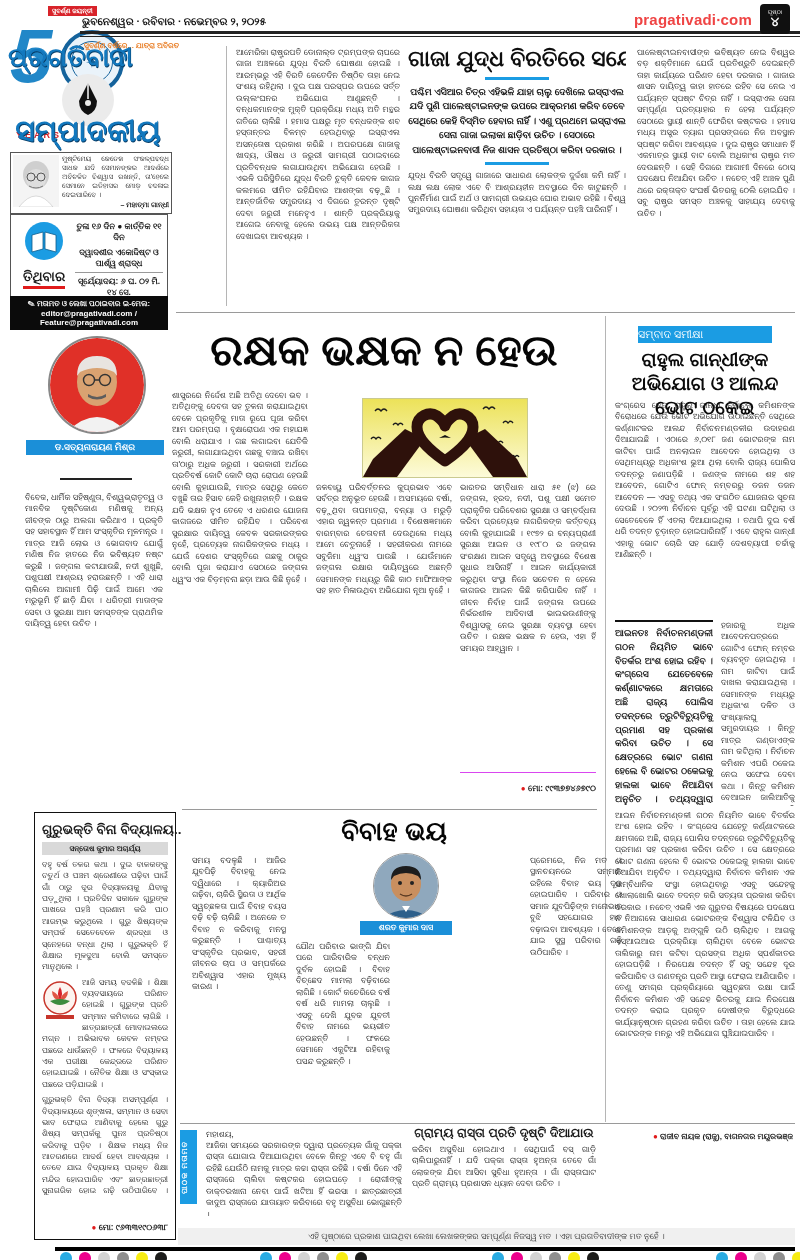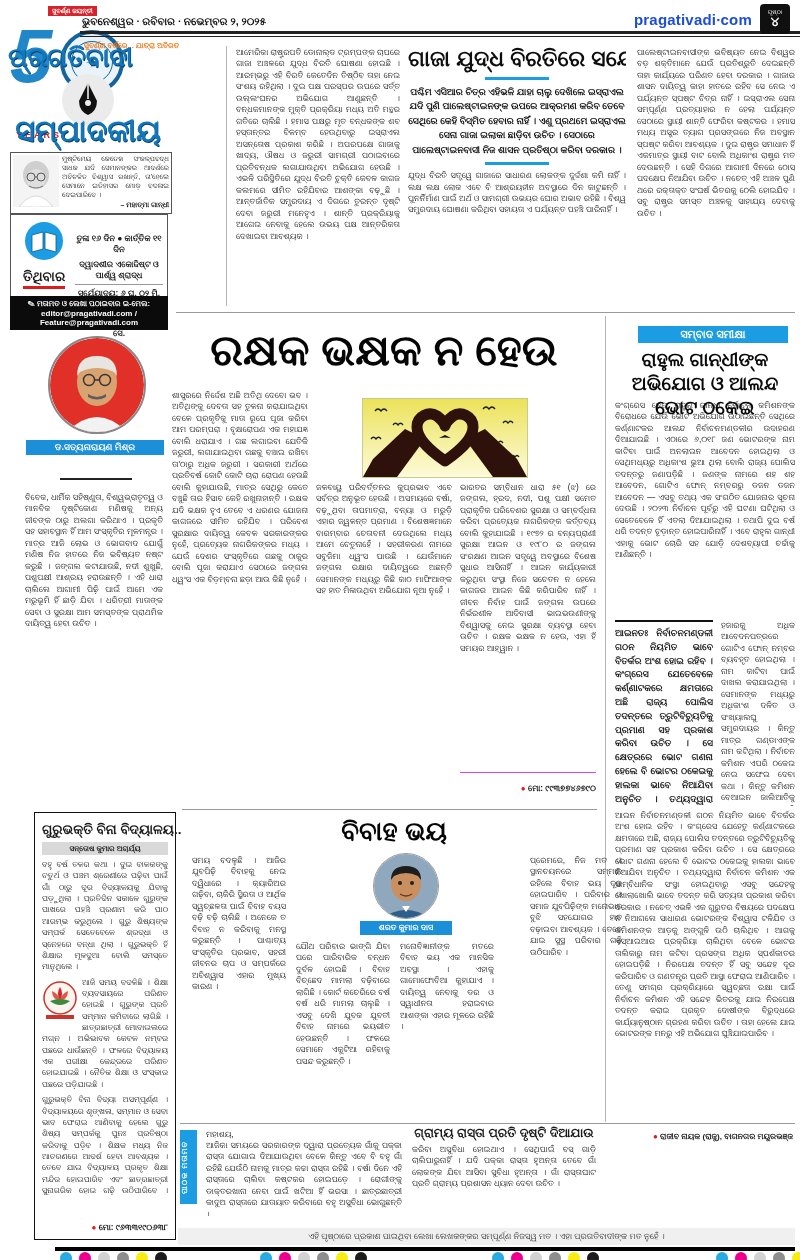--- a/index.html
+++ b/index.html
@@ -6,21 +6,21 @@
   .page{position:relative;width:800px;height:1260px;background:#ffffff;overflow:hidden;
         font-family:"Liberation Sans", sans-serif;color:#1a1a1a;}
   .abs{position:absolute;}
   .bt{font-size:8.2px;line-height:1.4;text-align:justify;color:#1c1c1c;overflow:hidden;}
   .vrule{position:absolute;width:1px;background:#b5b5b5;}
   .hrule{position:absolute;height:1px;background:#9a9a9a;}
 
   
   .dateline{font-size:10.5px;font-weight:bold;color:#111;}
   .rule-thick{position:absolute;background:#222;}
-  .brand{font-size:15px;font-weight:bold;color:#1d4ed8;letter-spacing:.2px;}
+  .brand{font-size:15px;font-weight:bold;color:#ef4444;letter-spacing:.2px;}
   .badge{position:absolute;width:30px;height:30px;background:#101010;border-radius:4px;
          display:flex;flex-direction:column;align-items:center;justify-content:center;color:#fff;}
   .badge .pl{font-size:6px;line-height:1;}
   .badge .pn{font-size:13px;font-weight:bold;line-height:1.1;}
   .tagline{font-size:7.5px;font-weight:bold;color:#e87a1f;}
 
   
   .logo5{font-size:76px;font-weight:bold;font-style:italic;color:#2187c8;line-height:1;}
   .seal{position:absolute;width:56px;height:56px;border:4px solid #15639c;border-radius:50%;
         background:#eaf3fa;display:flex;align-items:center;justify-content:center;}
@@ -37,21 +37,21 @@
               display:flex;align-items:center;justify-content:center;}
   .section-title{font-size:30px;font-weight:bold;color:#1278be;text-align:center;
                  text-shadow:0.6px 0.6px 0 #063a63;white-space:nowrap;}
   .gandhi-box{position:absolute;border:1px solid #555;display:flex;padding:2px;gap:3px;background:#fff;}
   .gandhi-quote{font-size:6.9px;line-height:1.3;text-align:justify;}
   .gandhi-author{display:block;text-align:right;font-weight:bold;font-size:7px;}
   .alm-box{position:absolute;border:1px solid #555;background:#fff;}
   .alm-left{position:absolute;left:4px;top:6px;width:58px;text-align:center;}
   .alm-title{font-size:13.5px;font-weight:bold;border-bottom:3px solid #e01b1b;display:inline-block;
              padding-bottom:1px;margin-top:4px;}
-  .alm-right{position:absolute;left:64px;top:4px;right:4px;margin-top:12px;}
+  .alm-right{position:absolute;left:64px;top:4px;right:4px;}
   .alm-line{font-size:8.3px;font-weight:bold;text-align:center;padding:2px 0;}
   .alm-sep{height:1px;background:#999;margin:1px 0;}
   .email-bar{position:absolute;background:#0b0b0b;color:#fff;text-align:center;padding:3px 2px;}
   .email-l1{font-size:7.6px;font-weight:bold;}
   .email-l2{font-size:8px;font-weight:bold;}
 
   
   .edit-headline{font-size:22px;font-weight:bold;text-align:center;white-space:nowrap;color:#0e0e0e;}
   .blue-rule{width:64px;height:3px;background:#1b9ce3;margin:5px auto;}
   .edit-intro{font-size:9.3px;font-weight:bold;line-height:1.55;text-align:center;color:#111;}
@@ -61,22 +61,22 @@
   .author-photo{position:absolute;border-radius:50%;overflow:hidden;border:2px solid #888;}
   .author-label{position:absolute;background:#1b8fd8;color:#fff;font-weight:bold;text-align:center;
                 font-size:9px;padding:2px 0;}
   .short-rule{position:absolute;height:2px;background:#222;}
   .phone-line{border-top:1px solid #d946ef;margin-top:4px;padding-top:10px;text-align:right;
               font-size:8.3px;font-weight:bold;}
   .red-dot{color:#e01b1b;font-size:8px;}
   .heart-img{position:absolute;border:1px solid #caca90;}
 
   
-  .review-label{position:absolute;background:#1b9ce3;color:#fff;font-weight:bold;font-size:11px;
-                text-align:center;padding:2px 8px;}
+  .review-label{position:absolute;background:#1b9ce3;color:#fff;font-weight:normal;font-size:11px;
+                text-align:left;padding:2px 0;}
   .review-headline{font-size:19px;font-weight:bold;text-align:center;line-height:1.25;color:#0a0a0a;}
   .pull{border-top:2.5px solid #111;font-size:9.2px;font-weight:bold;line-height:1.5;
         text-align:justify;padding-top:5px;}
 
   
   .school-box{position:absolute;border:1.5px solid #111;background:#fff;padding:6px 7px;}
   .school-headline{font-size:13.5px;font-weight:bold;text-align:center;white-space:nowrap;padding:3px 0 4px;}
   .school-author{background:#d9d9d9;font-size:7.4px;font-weight:bold;text-align:center;padding:2px 12px;margin-bottom:4px;}
   .school-body{font-size:8px;line-height:1.42;text-align:justify;overflow:hidden;}
   .emblem{float:left;width:36px;height:42px;margin:2px 4px 2px 0;}
@@ -287,21 +287,20 @@
         <path d="M26 40 Q32 44 38 40" fill="none" stroke="#5a3a22" stroke-width="1.4"></path>
         <path d="M8 64 Q32 48 56 64 Z" fill="#2d5f8a"></path>
         <path d="M28 52 L32 58 L36 52 Z" fill="#fff"></path>
       </svg>
     </div>
     <div style="background:#1b8fd8;color:#fff;font-size:8px;font-weight:bold;text-align:center;padding:2px 0;margin-top:2px;">ଶରତ କୁମାର ଦାସ</div>
   </div>
 
   <div class="abs bt" style="left:192px;top:855px;width:94px;height:262px;">ସମୟ ବଦଳୁଛି । ଆଜିର ଯୁବପିଢ଼ି ବିବାହକୁ ନେଇ ଦ୍ୱିଧାରେ । କ୍ୟାରିଅର ଗଢ଼ିବା, ଚାକିରି ସ୍ଥିରତା ଓ ଆର୍ଥିକ ସ୍ୱଚ୍ଛଳତା ପାଇଁ ବିବାହ ବୟସ ବଢ଼ି ବଢ଼ି ଚାଲିଛି । ଅନେକେ ତ ବିବାହ ନ କରିବାକୁ ମନସ୍ଥ କରୁଛନ୍ତି । ପାଶ୍ଚାତ୍ୟ ସଂସ୍କୃତିର ପ୍ରଭାବ, ସହରୀ ଜୀବନର ଚାପ ଓ ସମ୍ପର୍କରେ ଅବିଶ୍ୱାସ ଏହାର ମୁଖ୍ୟ କାରଣ ।</div>
   <div class="abs bt" style="left:296px;top:855px;width:94px;height:262px;padding-top:86px;box-sizing:border-box;">ଯୌଥ ପରିବାର ଭାଙ୍ଗି ଯିବା ପରେ ପାରିବାରିକ ବନ୍ଧନ ଦୁର୍ବଳ ହୋଇଛି । ବିବାହ ବିଚ୍ଛେଦ ମାମଲା ବଢ଼ିବାରେ ଲାଗିଛି । କୋର୍ଟ କଚେରିରେ ବର୍ଷ ବର୍ଷ ଧରି ମାମଲା ଚାଲୁଛି । ଏସବୁ ଦେଖି ଯୁବକ ଯୁବତୀ ବିବାହ ନାମରେ ଭୟଭୀତ ହେଉଛନ୍ତି । ଫଳରେ ସେମାନେ ଏକୁଟିଆ ରହିବାକୁ ପସନ୍ଦ କରୁଛନ୍ତି ।</div>
-  <div class="abs bt" style="left:400px;top:855px;width:94px;height:262px;padding-top:86px;box-sizing:border-box;">ମନୋବିଜ୍ଞାନୀଙ୍କ ମତରେ ବିବାହ ଭୟ ଏକ ମାନସିକ ଅବସ୍ଥା । ଏହାକୁ ଗାମୋଫୋବିଆ କୁହାଯାଏ । ଦାୟିତ୍ୱ ନେବାକୁ ଡର ଓ ସ୍ୱାଧୀନତା ହରାଇବାର ଆଶଙ୍କା ଏହାର ମୂଳରେ ରହିଛି ।</div>
   <div class="abs bt" style="left:530px;top:855px;width:92px;height:262px;">ପ୍ରେମରେ, ନିଜ ମତ ଓ ସ୍ଥାନଚୟନରେ ସମ୍ମାନ ରହିଲେ ବିବାହ ଭୟ ଦୂର ହୋଇପାରିବ । ପରିବାର ଓ ସମାଜ ଯୁବପିଢ଼ିଙ୍କ ମନୋଭାବ ବୁଝି ସହଯୋଗର ହାତ ବଢ଼ାଇବା ଆବଶ୍ୟକ । ତେବେ ଯାଇ ସୁସ୍ଥ ପରିବାର ଗଢ଼ି ଉଠିପାରିବ ।</div>
 
   <div class="hrule" style="left:180px;top:1123px;width:615px;"></div>
   <div class="vlabel" style="left:180px;top:1130px;width:17px;height:74px;">ପାଠକ ମତାମତ</div>
 
   <div class="abs" style="left:206px;top:1130px;width:196px;height:86px;overflow:hidden;">
     <div class="salutation">ମହାଶୟ,</div>
     <div class="bt">ଆଜିକା ସମୟରେ ସରକାରଙ୍କ ଦ୍ୱାରା ପ୍ରତ୍ୟେକ ଗାଁକୁ ପକ୍କା ରାସ୍ତା ଯୋଗାଇ ଦିଆଯାଉଥିବା ବେଳେ କିନ୍ତୁ ଏବେ ବି ବହୁ ଗାଁ ରହିଛି ଯେଉଁଠି ନାମକୁ ମାତ୍ର କଚ୍ଚା ରାସ୍ତା ରହିଛି । ବର୍ଷା ଦିନେ ଏହି ରାସ୍ତାରେ ଚାଲିବା କଷ୍ଟକର ହୋଇପଡ଼େ । ରୋଗୀଙ୍କୁ ଡାକ୍ତରଖାନା ନେବା ପାଇଁ ଖଟିଆ ହିଁ ଭରସା । ଛାତ୍ରଛାତ୍ରୀ କାଦୁଅ ରାସ୍ତାରେ ଯାତାୟାତ କରିବାରେ ବହୁ ଅସୁବିଧା ଭୋଗୁଛନ୍ତି ।</div>
   </div>
 

